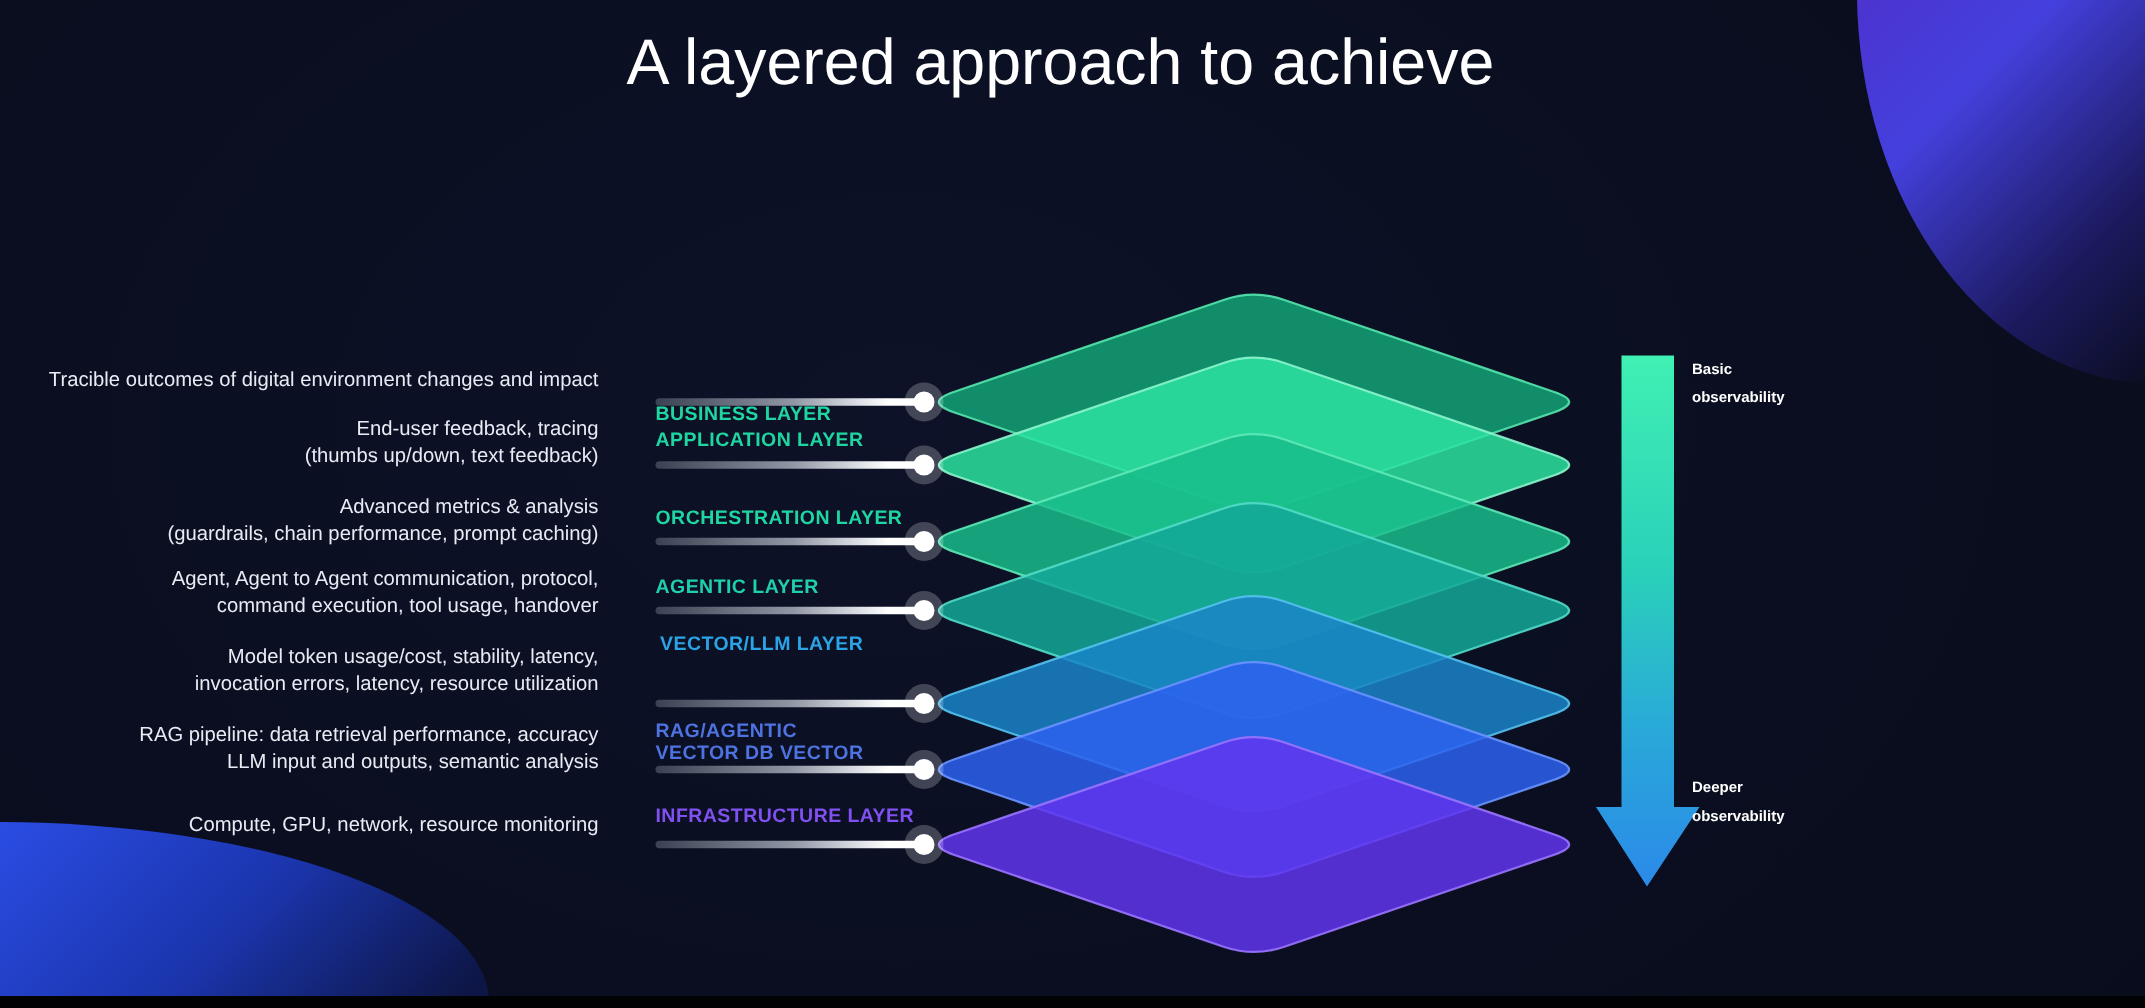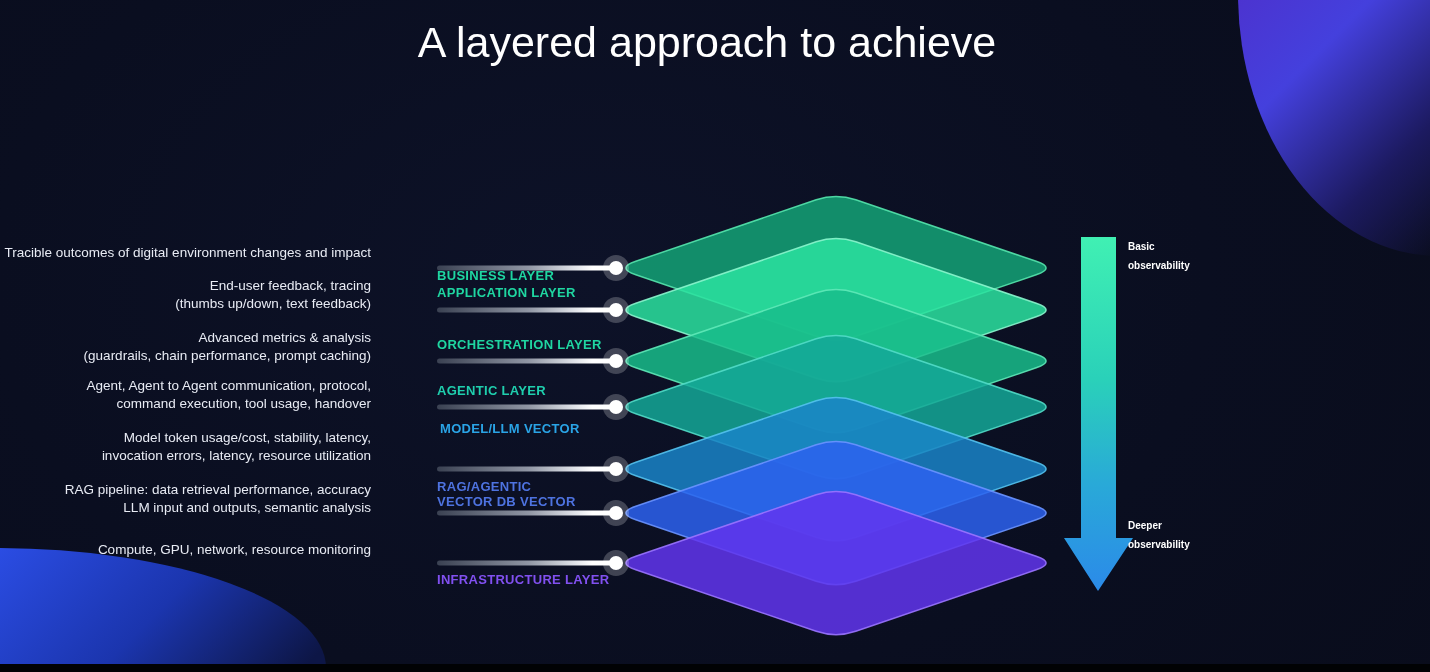--- a/index.html
+++ b/index.html
@@ -19,21 +19,21 @@
     border-top-right-radius:100% 100%;
     background:linear-gradient(135deg,#2b4de4 0%,#1b35ae 50%,#0d1646 95%);
     z-index:0;
   }
   .bottom-bar{position:absolute;left:0;bottom:0;width:1430px;height:8px;background:#010204;z-index:6;}
   .title{
     position:absolute;top:12px;left:0;width:1414px;text-align:center;z-index:3;
     color:#ffffff;font-size:43px;line-height:61px;font-weight:300;letter-spacing:0px;
   }
   #diagram-svg{position:absolute;left:0;top:0;z-index:2;}
-  #rows{position:absolute;left:0;top:0;width:1374px;height:672px;z-index:3;}
+  #rows{position:absolute;left:0;top:0;width:1374px;height:672px;z-index:3;padding-left:28px;}
   .desc{
     position:absolute;right:1003px;width:440px;text-align:right;
     color:#e8ebf4;font-size:13.5px;line-height:18px;font-weight:400;
   }
   .layer-label{
     position:absolute;font-size:13px;font-weight:700;letter-spacing:0.3px;line-height:15px;
     text-transform:none;white-space:nowrap;
   }
   .legend-label{
     position:absolute;left:1128px;color:#ffffff;font-weight:700;font-size:10px;line-height:19px;z-index:3;
@@ -122,34 +122,34 @@
         <div>command execution, tool usage, handover</div>
       </div>
       <div class="layer-label" style="top: 383px; left: 437px; color: rgb(31, 207, 174);">
         <div>AGENTIC LAYER</div>
       </div>
       <div class="desc" style="top: 429px;">
         <div>Model token usage/cost, stability, latency,</div>
         <div>invocation errors, latency, resource utilization</div>
       </div>
       <div class="layer-label" style="top: 421px; left: 440px; color: rgb(42, 164, 230);">
-        <div>MODEL/LLM VECTOR</div>
+        <div>VECTOR/LLM LAYER</div>
       </div>
       <div class="desc" style="top: 481px;">
         <div>RAG pipeline: data retrieval performance, accuracy</div>
         <div>LLM input and outputs, semantic analysis</div>
       </div>
       <div class="layer-label" style="top: 479px; left: 437px; color: rgb(78, 115, 224);">
         <div>RAG/AGENTIC</div>
         <div>VECTOR DB VECTOR</div>
       </div>
       <div class="desc" style="top: 541px;">
         <div>Compute, GPU, network, resource monitoring</div>
       </div>
-      <div class="layer-label" style="top: 536px; left: 437px; color: rgb(129, 80, 240); margin-top: 36px;">
+      <div class="layer-label" style="top: 536px; left: 437px; color: rgb(129, 80, 240);">
         <div>INFRASTRUCTURE LAYER</div>
       </div>
     </div>
 
   <div class="legend-label" style="top:237px">
     <div>Basic</div>
     <div>observability</div>
   </div>
   <div class="legend-label" style="top:516px">
     <div>Deeper</div>

